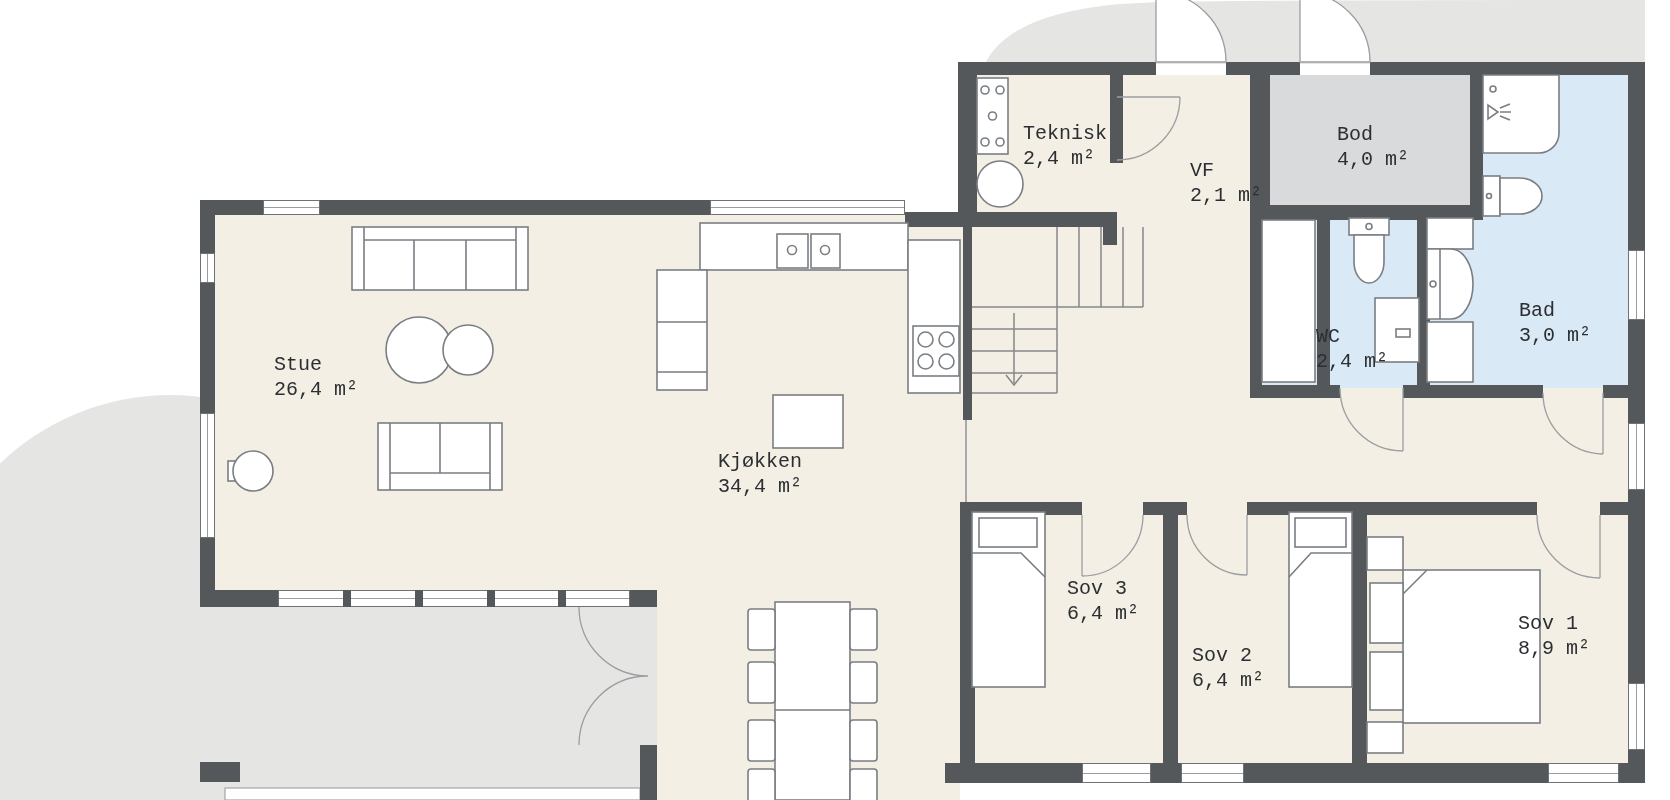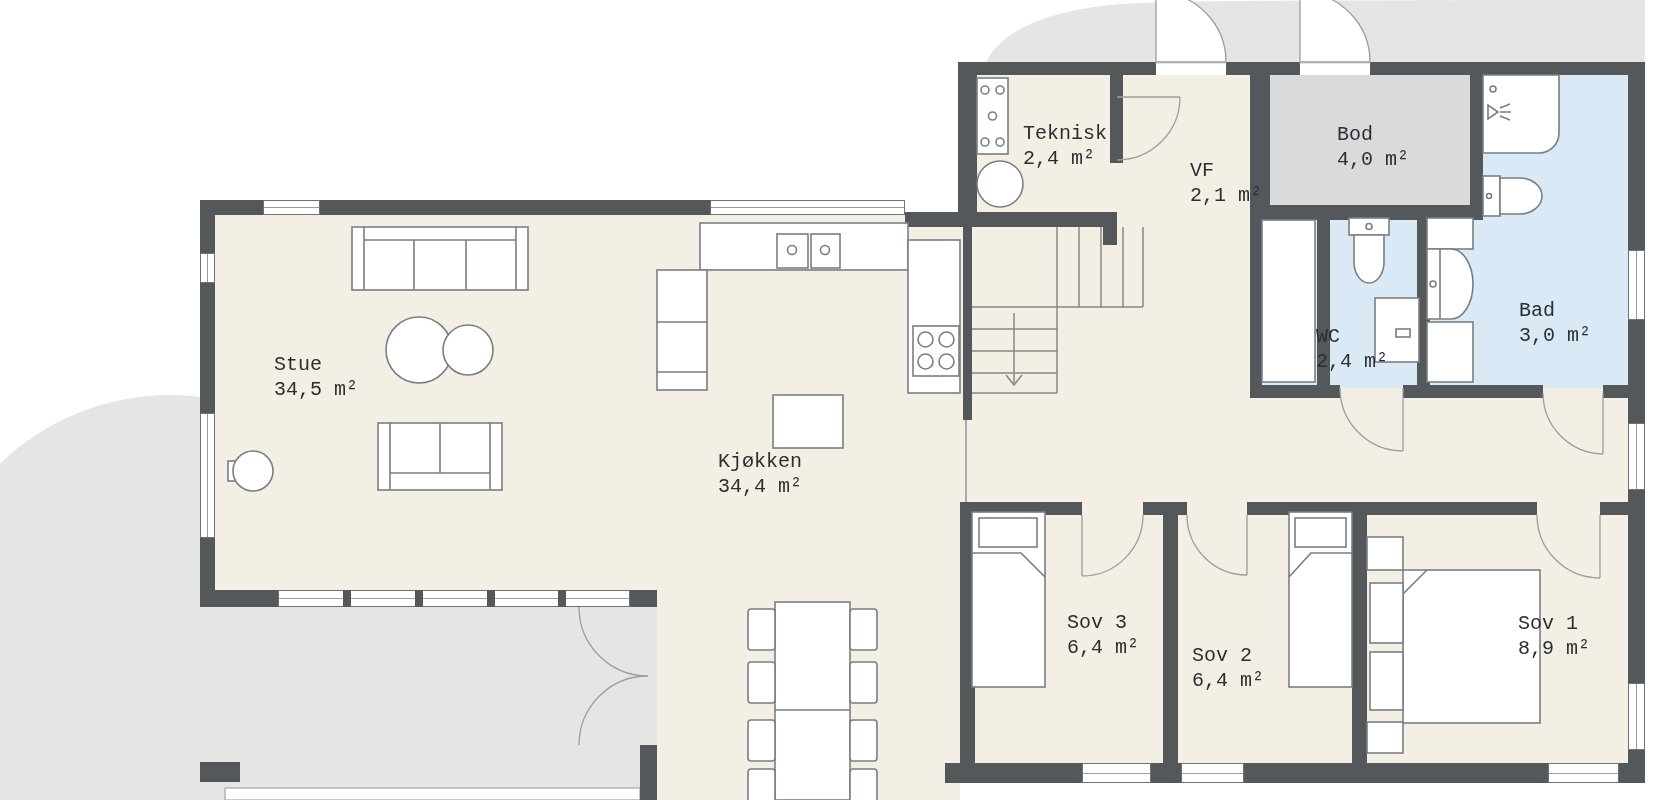--- a/index.html
+++ b/index.html
@@ -226,21 +226,21 @@
       <path d="M1603,393 V454 M1543,393 A 61,61 0 0 0 1603,454"></path>
       <path d="M1082,515 V576 M1143,515 A 61,61 0 0 1 1082,576"></path>
       <path d="M1247,515 V575 M1187,515 A 60,60 0 0 0 1247,575"></path>
       <path d="M1600,515 V578 M1537,515 A 63,63 0 0 0 1600,578"></path>
       <path d="M579,607 A 69,69 0 0 0 648,676 M579,745 A 69,69 0 0 1 648,676"></path>
     </g>
   </svg>
 
   <div class="label" style="left:316px;top:377px;">
     <span>Stue</span>
-    <span>34,5 m²</span>
+    <span>26,4 m²</span>
   </div>
   <div class="label" style="left:760px;top:474px;">
     <span>Kjøkken</span>
     <span>34,4 m²</span>
   </div>
   <div class="label" style="left:1065px;top:146px;">
     <span>Teknisk</span>
     <span>2,4 m²</span>
   </div>
   <div class="label" style="left:1226px;top:183px;">
@@ -252,21 +252,21 @@
     <span>4,0 m²</span>
   </div>
   <div class="label" style="left:1352px;top:321px;margin-top:28px;">
     <span>WC</span>
     <span>2,4 m²</span>
   </div>
   <div class="label" style="left:1555px;top:323px;">
     <span>Bad</span>
     <span>3,0 m²</span>
   </div>
-  <div class="label" style="left:1103px;top:635px;">
+  <div class="label" style="left:1103px;top:601px;">
     <span>Sov 3</span>
     <span>6,4 m²</span>
   </div>
   <div class="label" style="left:1228px;top:668px;">
     <span>Sov 2</span>
     <span>6,4 m²</span>
   </div>
   <div class="label" style="left:1554px;top:636px;">
     <span>Sov 1</span>
     <span>8,9 m²</span>

